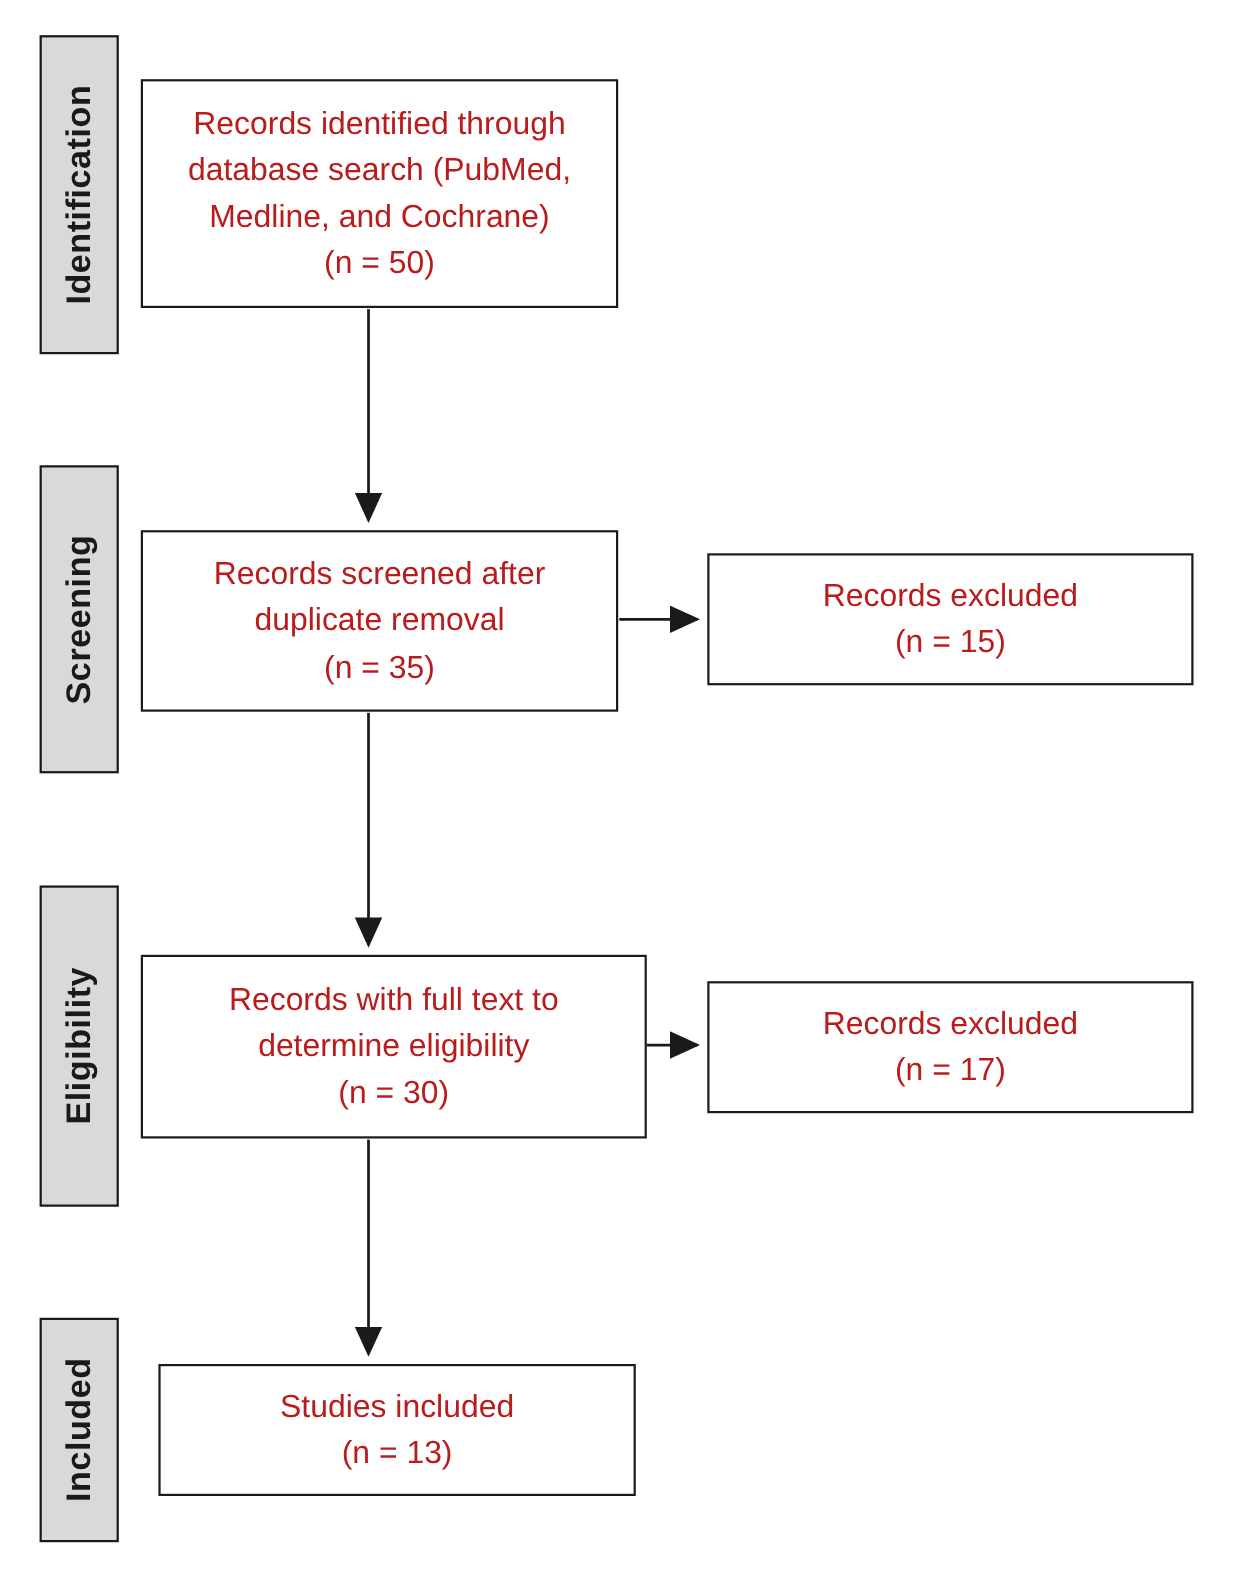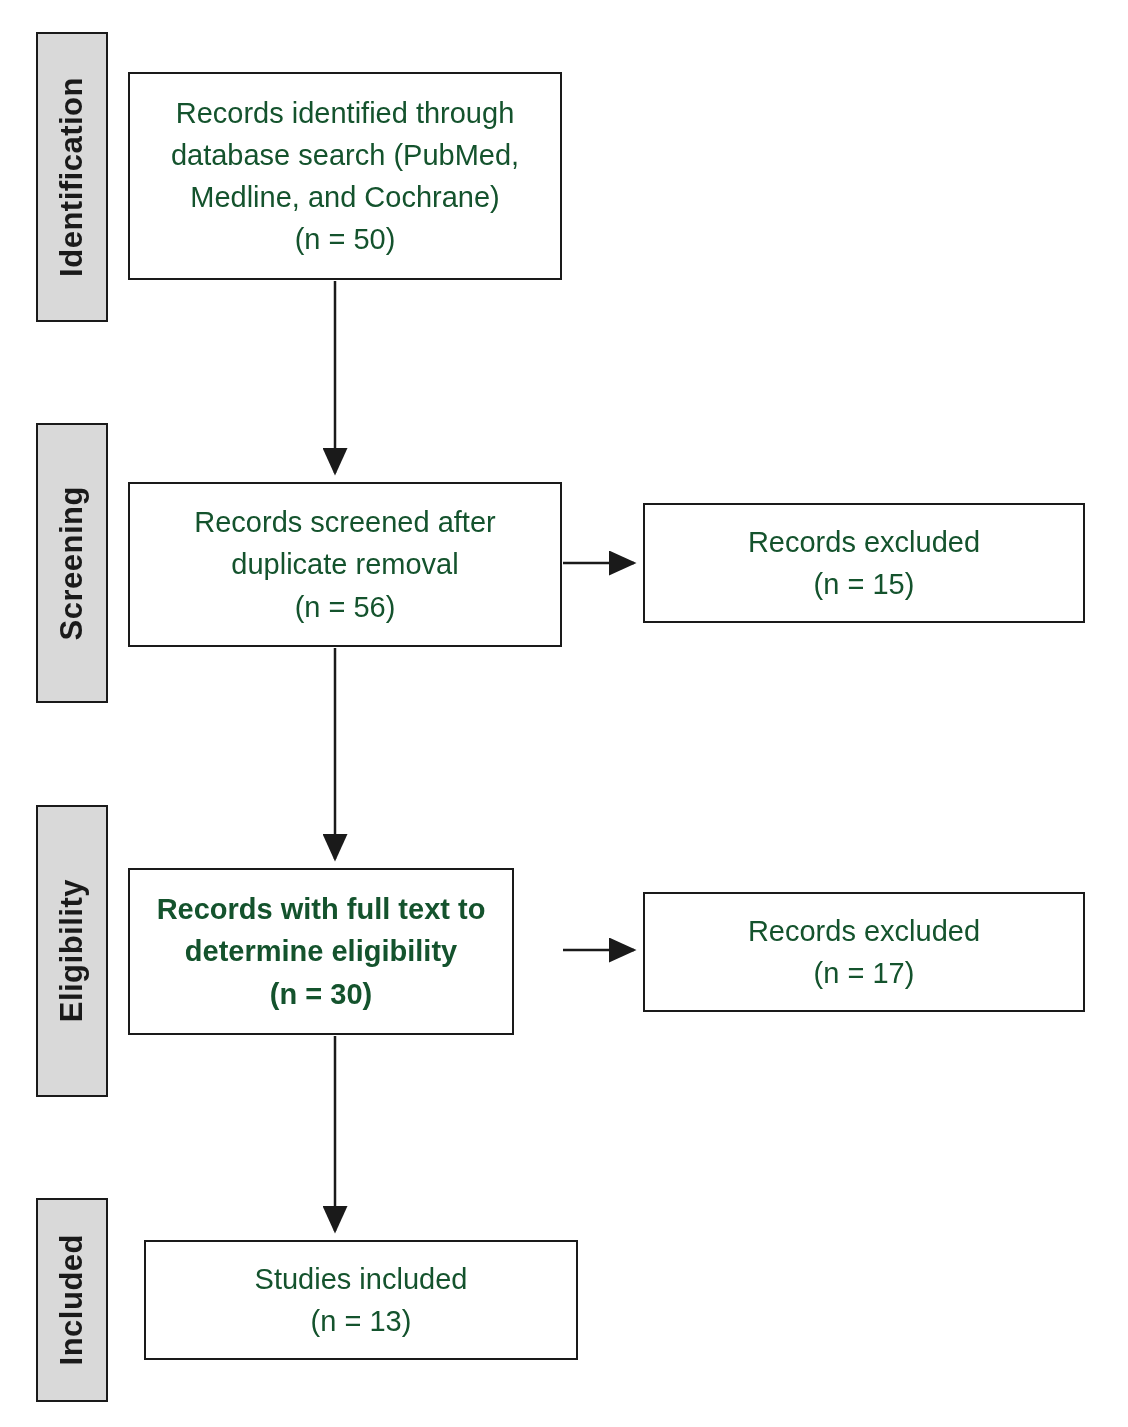--- a/index.html
+++ b/index.html
@@ -48,32 +48,32 @@
     display: flex;
     align-items: center;
     justify-content: center;
     box-sizing: border-box;
     text-align: center;
   }
   .flow-box .box-text {
     white-space: pre-line;
     font-size: 29px;
     line-height: 1.45;
-    color: #14532d;
+    color: #b91c1c;
     padding: 4px 10px;
   }
   
   .s1 { left: 36px;  top: 32px;   width: 72px;  height: 290px; }
   .s2 { left: 36px;  top: 423px;  width: 72px;  height: 280px; }
   .s3 { left: 36px;  top: 805px;  width: 72px;  height: 292px; }
   .s4 { left: 36px;  top: 1198px; width: 72px;  height: 204px; }
   
   .b1 { left: 128px; top: 72px;   width: 434px; height: 208px; }
   .b2 { left: 128px; top: 482px;  width: 434px; height: 165px; }
-  .b3 { left: 128px; top: 868px;  width: 386px; height: 167px; font-weight: bold; }
+  .b3 { left: 128px; top: 868px;  width: 460px; height: 167px; }
   .b4 { left: 144px; top: 1240px; width: 434px; height: 120px; }
   
   .r1 { left: 643px; top: 503px;  width: 442px; height: 120px; }
   .r2 { left: 643px; top: 892px;  width: 442px; height: 120px; }
 </style>
 </head>
 <body>
 
 <div class="canvas">
 
@@ -105,21 +105,21 @@
 
   <div class="flow-box b1">
     <span class="box-text">Records identified through
 database search (PubMed,
 Medline, and Cochrane)
 (n = 50)</span>
   </div>
   <div class="flow-box b2">
     <span class="box-text">Records screened after
 duplicate removal
-(n = 56)</span>
+(n = 35)</span>
   </div>
   <div class="flow-box b3">
     <span class="box-text">Records with full text to
 determine eligibility
 (n = 30)</span>
   </div>
   <div class="flow-box b4">
     <span class="box-text">Studies included
 (n = 13)</span>
   </div>

